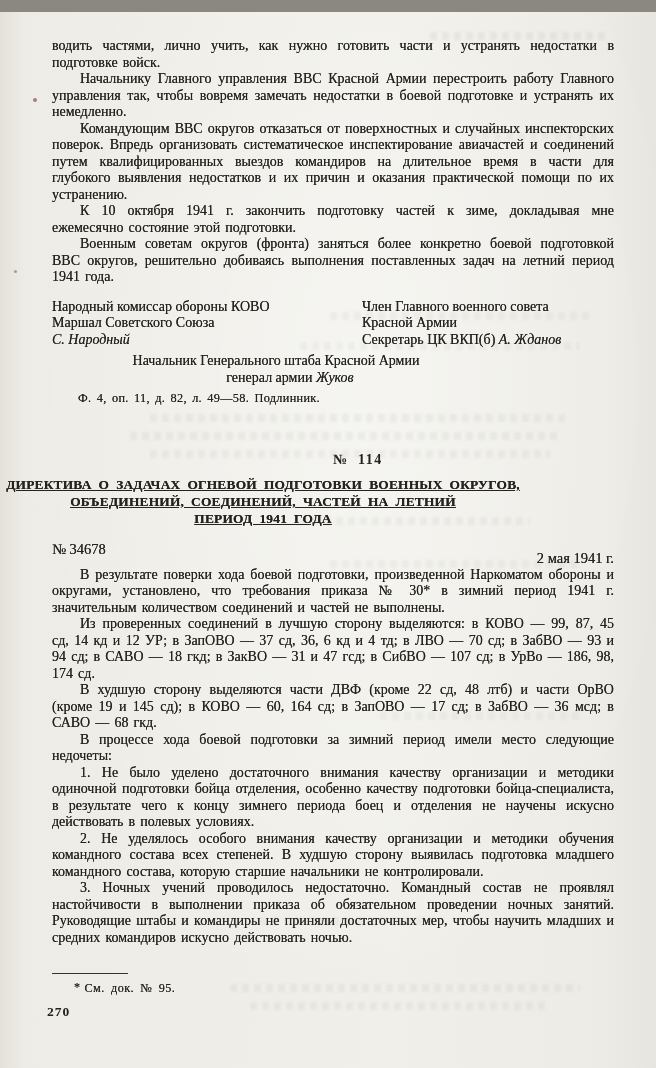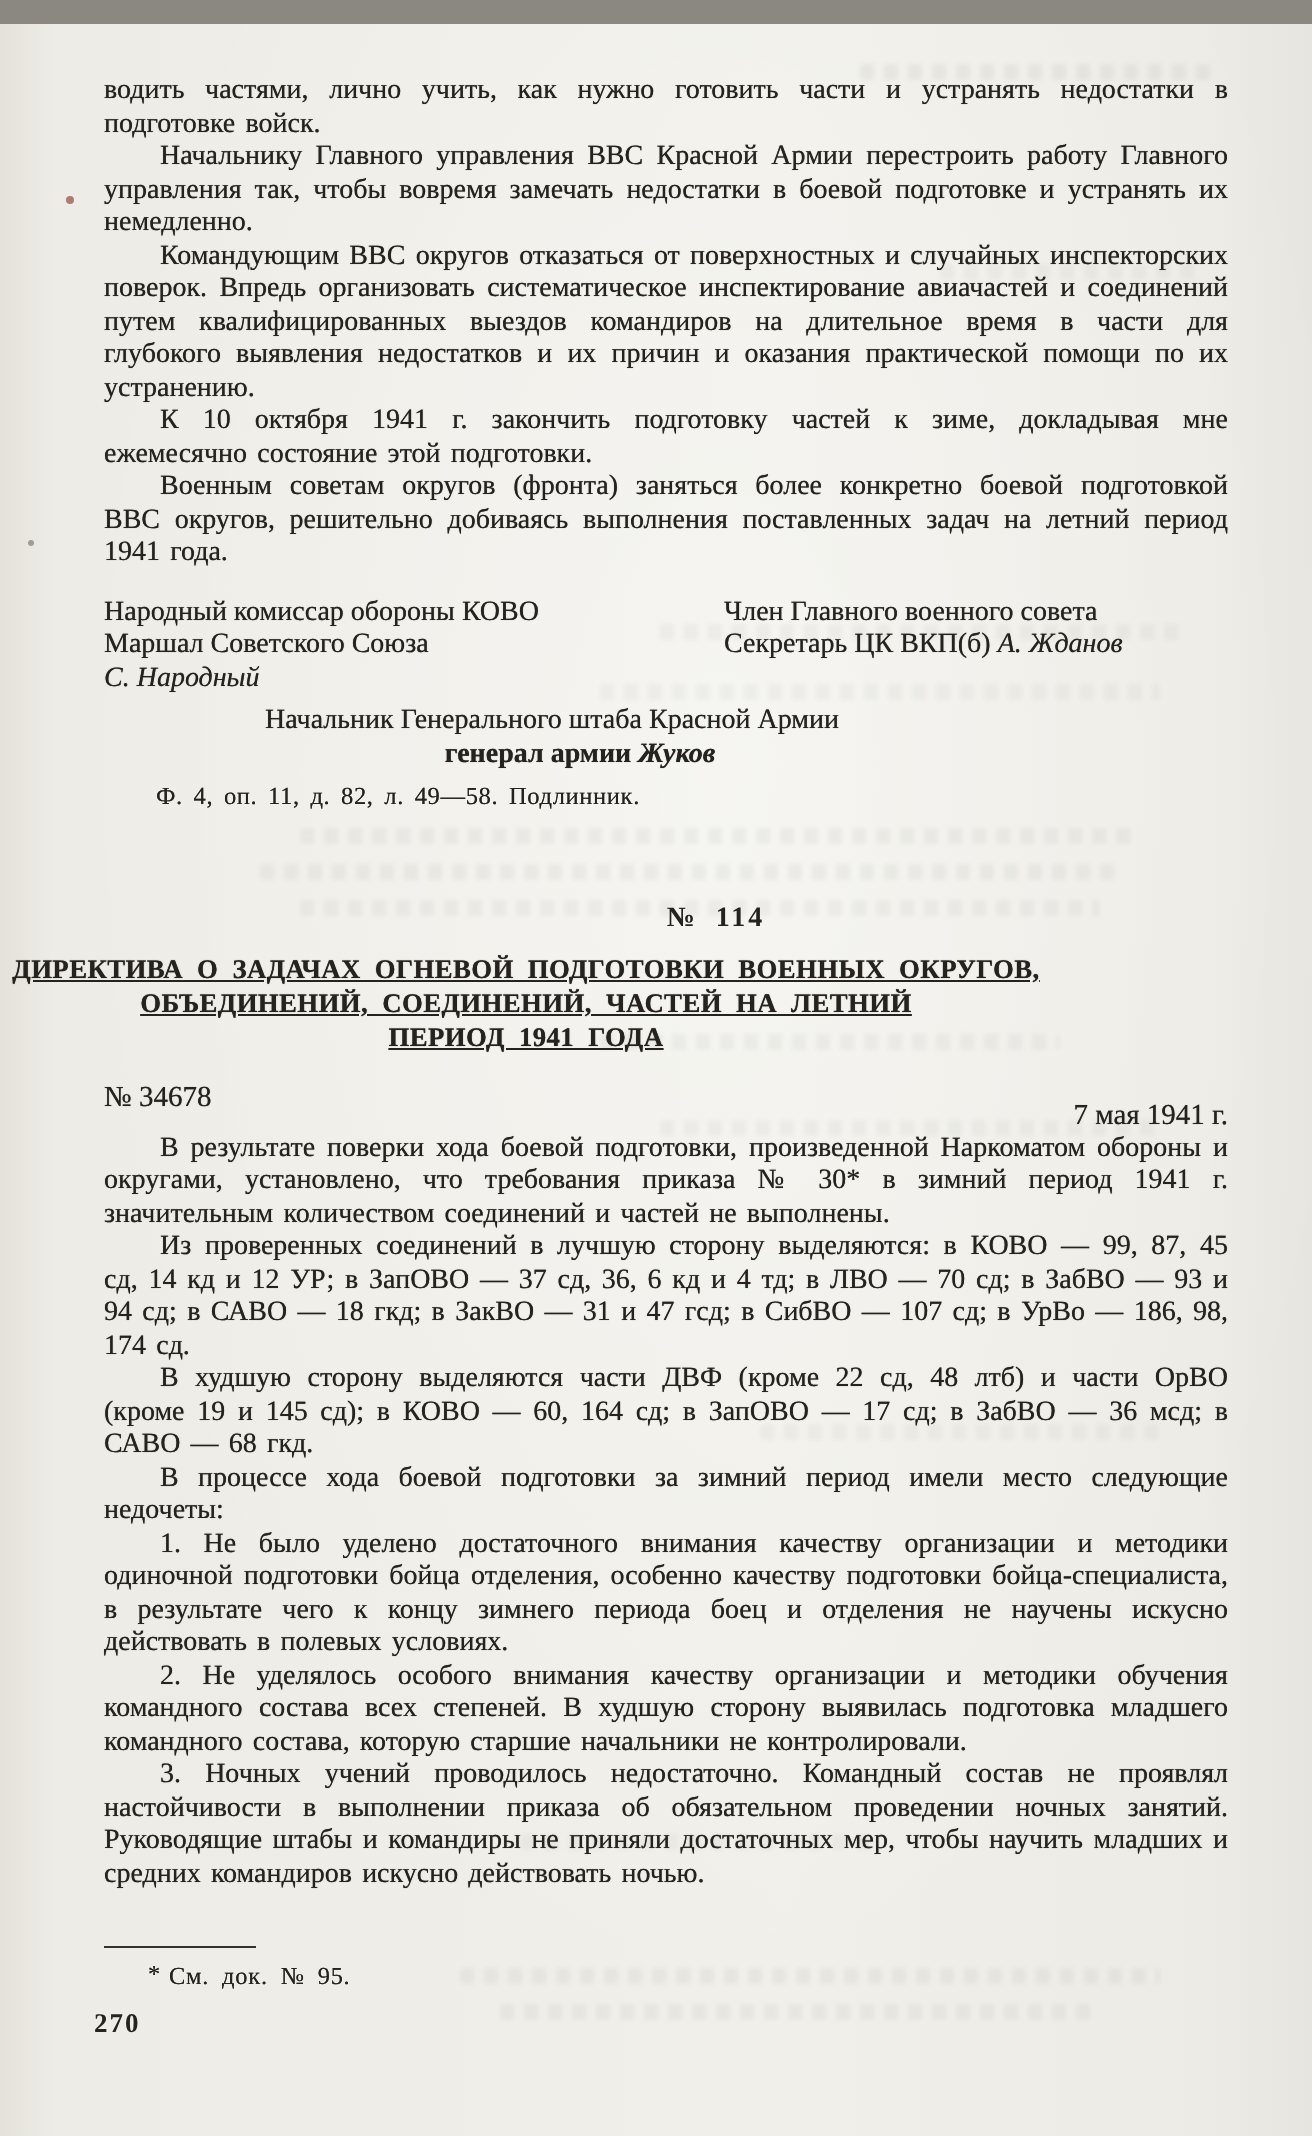--- a/index.html
+++ b/index.html
@@ -28,21 +28,21 @@
   .sig-col{font-size:14px;line-height:16.8px;text-shadow:0 0 0.35px rgba(38,35,30,0.85);}
   .sig-col .line{white-space:nowrap;}
   .sig-col.right{width:252px;}
   .it{font-style:italic;}
   .sig-center{
     text-align:center;margin-top:3px;
     font-size:14px;line-height:17px;white-space:nowrap;
     position:relative;left:-57px;
     text-shadow:0 0 0.35px rgba(38,35,30,0.85);
   }
-  .sig-center.rank{margin-top:0;left:-43px;font-weight:bold;}
+  .sig-center.rank{margin-top:0;left:-43px;}
   .archive{
     margin-top:5px;padding-left:26px;
     font-size:12.3px;line-height:15px;letter-spacing:0.3px;word-spacing:2px;
     text-shadow:0 0 0.3px rgba(38,35,30,0.8);
   }
   .doc-no-header{
     margin-top:46px;text-align:center;
     font-size:14px;font-weight:700;letter-spacing:1.5px;word-spacing:4px;
     position:relative;left:25px;white-space:nowrap;
   }
@@ -109,39 +109,40 @@
     <p class="body">Военным советам округов (фронта) заняться более конкретно боевой подготовкой ВВС округов, решительно добиваясь выполнения поставленных задач на летний период 1941 года.</p>
 
     <div class="sig-row">
       <div class="sig-col">
         <div class="line">Народный комиссар обороны КОВО</div>
         <div class="line">Маршал Советского Союза</div>
         <div class="line it">С. Народный</div>
       </div>
       <div class="sig-col right">
         <div class="line">Член Главного военного совета</div>
+        <div class="line">Красной Армии</div>
         <div class="line"><span>Секретарь ЦК ВКП(б)</span> <span class="it">А. Жданов</span></div>
       </div>
     </div>
     <div class="sig-center">Начальник Генерального штаба Красной Армии</div>
     <div class="sig-center rank"><span>генерал армии</span> <span class="it">Жуков</span></div>
 
     <div class="archive">Ф. 4, оп. 11, д. 82, л. 49—58. Подлинник.</div>
 
     <div class="doc-no-header">№ 114</div>
 
     <div class="title-block">
       <div class="title-line">ДИРЕКТИВА О ЗАДАЧАХ ОГНЕВОЙ ПОДГОТОВКИ ВОЕННЫХ ОКРУГОВ,</div>
       <div class="title-line">ОБЪЕДИНЕНИЙ, СОЕДИНЕНИЙ, ЧАСТЕЙ НА ЛЕТНИЙ</div>
       <div class="title-line">ПЕРИОД 1941 ГОДА</div>
     </div>
 
     <div class="meta-row">
       <div class="doc-no">№ 34678</div>
-      <div class="doc-date">7 мая 1941 г.</div>
+      <div class="doc-date">2 мая 1941 г.</div>
     </div>
 
     <p class="body first-body">В результате поверки хода боевой подготовки, произведенной Наркоматом обороны и округами, установлено, что требования приказа № 30* в зимний период 1941 г. значительным количеством соединений и частей не выполнены.</p>
     <p class="body">Из проверенных соединений в лучшую сторону выделяются: в КОВО — 99, 87, 45 сд, 14 кд и 12 УР; в ЗапОВО — 37 сд, 36, 6 кд и 4 тд; в ЛВО — 70 сд; в ЗабВО — 93 и 94 сд; в САВО — 18 гкд; в ЗакВО — 31 и 47 гсд; в СибВО — 107 сд; в УрВо — 186, 98, 174 сд.</p>
     <p class="body">В худшую сторону выделяются части ДВФ (кроме 22 сд, 48 лтб) и части ОрВО (кроме 19 и 145 сд); в КОВО — 60, 164 сд; в ЗапОВО — 17 сд; в ЗабВО — 36 мсд; в САВО — 68 гкд.</p>
     <p class="body">В процессе хода боевой подготовки за зимний период имели место следующие недочеты:</p>
     <p class="body">1. Не было уделено достаточного внимания качеству организации и методики одиночной подготовки бойца отделения, особенно качеству подготовки бойца-специалиста, в результате чего к концу зимнего периода боец и отделения не научены искусно действовать в полевых условиях.</p>
     <p class="body">2. Не уделялось особого внимания качеству организации и методики обучения командного состава всех степеней. В худшую сторону выявилась подготовка младшего командного состава, которую старшие начальники не контролировали.</p>
     <p class="body">3. Ночных учений проводилось недостаточно. Командный состав не проявлял настойчивости в выполнении приказа об обязательном проведении ночных занятий. Руководящие штабы и командиры не приняли достаточных мер, чтобы научить младших и средних командиров искусно действовать ночью.</p>
   </div>

